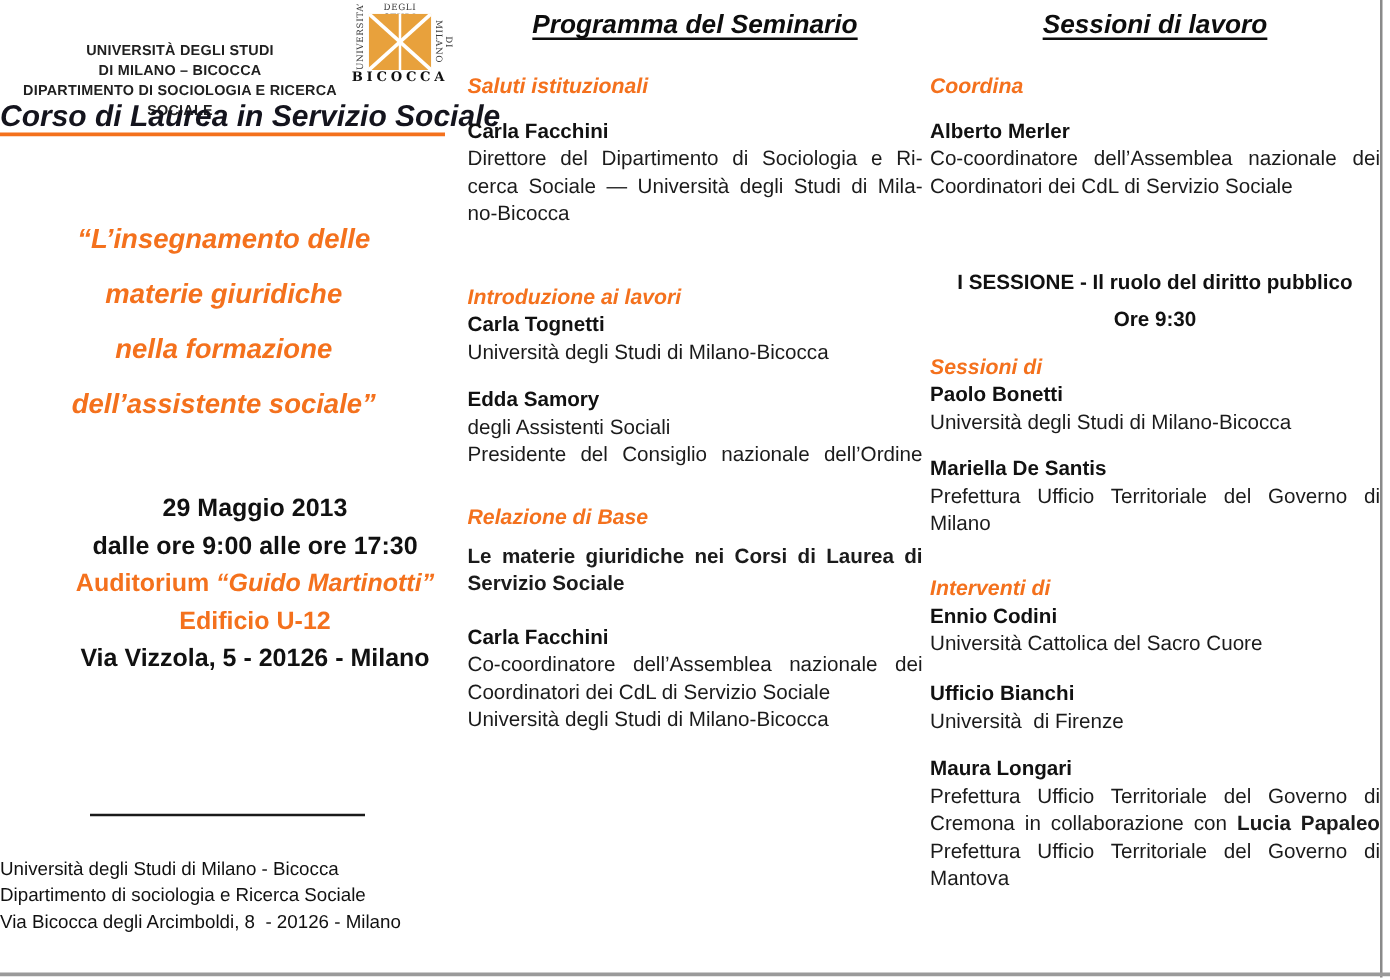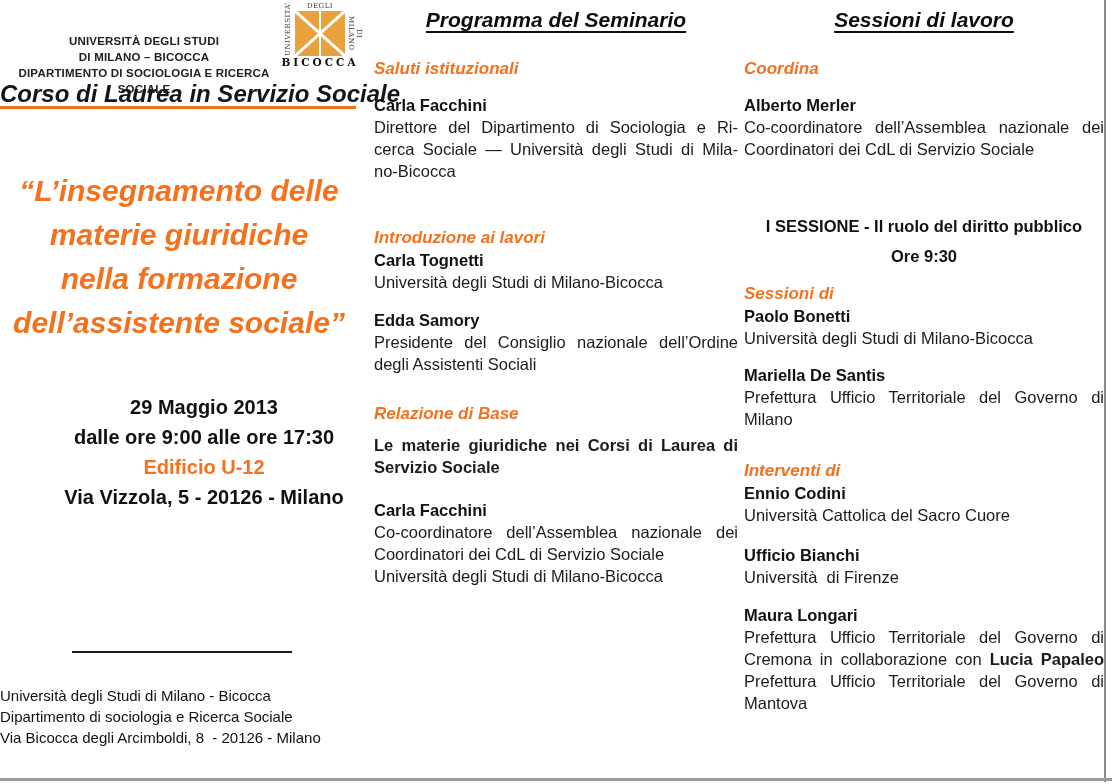--- a/index.html
+++ b/index.html
@@ -13,21 +13,21 @@
   .logo-wrap{width:78px;height:66px;}
   .logo-square{position:absolute;left:14px;top:10px;width:50px;height:45px;}
   .logo-side{position:absolute;font-family:"DejaVu Serif",serif;font-size:7px;color:#3a3a3a;letter-spacing:.5px;}
   .logo-top{left:14px;top:1px;width:50px;text-align:center;}
   .logo-left{left:3px;top:10px;height:45px;writing-mode:vertical-rl;transform:rotate(180deg);text-align:center;}
   .logo-right{left:66px;top:10px;height:45px;writing-mode:vertical-rl;text-align:center;}
   .logo-bottom{position:absolute;left:0;top:55px;width:78px;text-align:center;font-family:"DejaVu Serif",serif;
     font-size:10.5px;font-weight:bold;color:#111;letter-spacing:3px;}
   .course{font-size:24px;font-weight:bold;font-style:italic;color:#14141d;text-align:center;white-space:nowrap;}
   .orange-rule{height:3px;background:#f4711d;}
-  .main-title{font-size:30px;line-height:44px;font-weight:bold;font-style:italic;color:#f4711d;text-align:center;}
+  .main-title{font-size:22px;line-height:44px;font-weight:bold;font-style:italic;color:#f4711d;text-align:center;}
   .event{font-size:20px;line-height:30px;font-weight:bold;text-align:center;color:#111;}
   .orange{color:#f4711d;}
   .sep-rule{height:2px;background:#1a1a1a;}
   .footer{font-size:15px;line-height:21px;text-align:left;color:#111;}
   
   .col-heading{font-size:21px;font-weight:bold;font-style:italic;color:#0d0d0d;text-align:center;
     text-decoration:underline;text-decoration-thickness:2px;text-underline-offset:4px;}
   .subhead{font-size:17px;font-weight:bold;font-style:italic;color:#f4711d;text-align:left;}
   .name{font-size:16.5px;line-height:22px;font-weight:bold;color:#111;}
   .line{font-size:16.5px;line-height:22px;color:#1b1b1b;}
@@ -73,20 +73,21 @@
     <div class="abs main-title" style="left:0;top:169px;width:358px;">
       <div>“L’insegnamento delle</div>
       <div>materie giuridiche</div>
       <div>nella formazione</div>
       <div>dell’assistente sociale”</div>
     </div>
 
     <div class="abs event" style="left:0;top:392px;width:358px;padding-left:25px;">
       <div>29 Maggio 2013</div>
       <div>dalle ore 9:00 alle ore 17:30</div>
+      <div class="orange"><span>Auditorium </span><span style="font-style:italic;">“Guido Martinotti”</span></div>
       <div class="orange">Edificio U-12</div>
       <div>Via Vizzola, 5 - 20126 - Milano</div>
     </div>
 
     <div class="abs sep-rule" style="left:72px;top:651px;width:220px;"></div>
 
     <div class="abs footer" style="left:0;top:685px;width:358px;">
       <div>Università degli Studi di Milano - Bicocca</div>
       <div>Dipartimento di sociologia e Ricerca Sociale</div>
       <div class="prewrap">Via Bicocca degli Arcimboldi, 8  - 20126 - Milano</div>
@@ -104,22 +105,22 @@
       <div class="line">no-Bicocca</div>
     </div>
 
     <div class="abs subhead" style="left:0;top:228px;width:364px;">Introduzione ai lavori</div>
     <div class="abs" style="left:0;top:249px;width:364px;">
       <div class="name">Carla Tognetti</div>
       <div class="line">Università degli Studi di Milano-Bicocca</div>
     </div>
     <div class="abs" style="left:0;top:309px;width:364px;">
       <div class="name">Edda Samory</div>
+      <div class="line">degli Assistenti Sociali</div>
       <div class="line jline">Presidente del Consiglio nazionale dell’Ordine</div>
-      <div class="line">degli Assistenti Sociali</div>
     </div>
 
     <div class="abs subhead" style="left:0;top:404px;width:364px;">Relazione di Base</div>
     <div class="abs" style="left:0;top:434px;width:364px;">
       <div class="line bold jline">Le materie giuridiche nei Corsi di Laurea di</div>
       <div class="line bold">Servizio Sociale</div>
     </div>
     <div class="abs" style="left:0;top:499px;width:364px;">
       <div class="name">Carla Facchini</div>
       <div class="line jline">Co-coordinatore dell’Assemblea nazionale dei</div>

